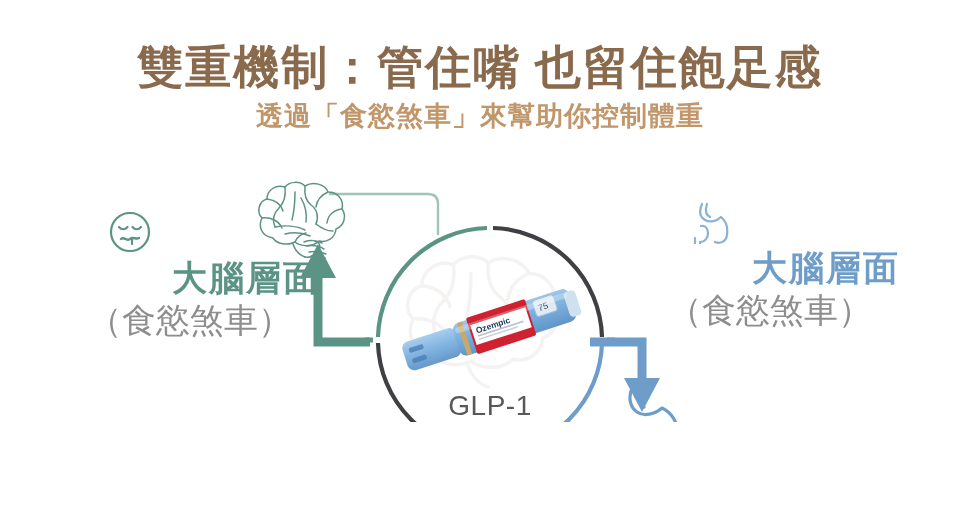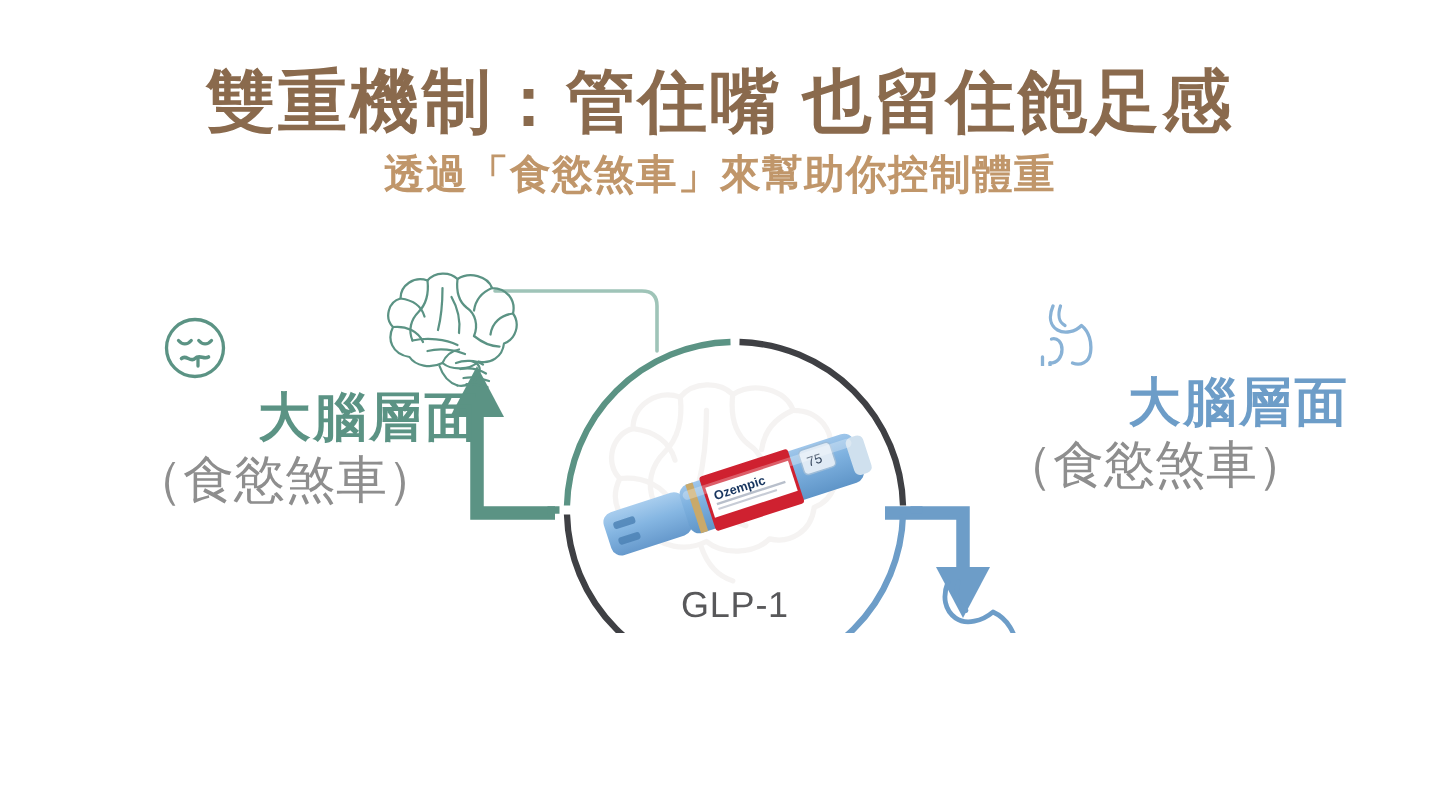--- a/index.html
+++ b/index.html
@@ -69,21 +69,21 @@
   #gut-side .icon-wrap{margin-left:-122px;}
 
   
   .hub{position:absolute;left:375px;top:65px;width:230px;height:230px;}
   .hub .hub-svg{position:absolute;left:-10px;top:-10px;width:250px;height:250px;}
   .hub .pen{
     position:absolute;left:18px;top:48px;width:196px;height:116px;
   }
   .hub .glp-label{
     position:absolute;left:0;top:165px;width:230px;text-align:center;
-    font-size:24px;color:#58585a;letter-spacing:0.5px;
+    font-size:28px;color:#58585a;letter-spacing:0.5px;
     font-family:"Liberation Sans","DejaVu Sans",sans-serif;
   }
 
   
   .big-icon{position:absolute;}
   #brain-graphic{left:255px;top:18px;}
   #stomach-graphic{left:608px;top:222px;}
 </style>
 </head>
 <body>

